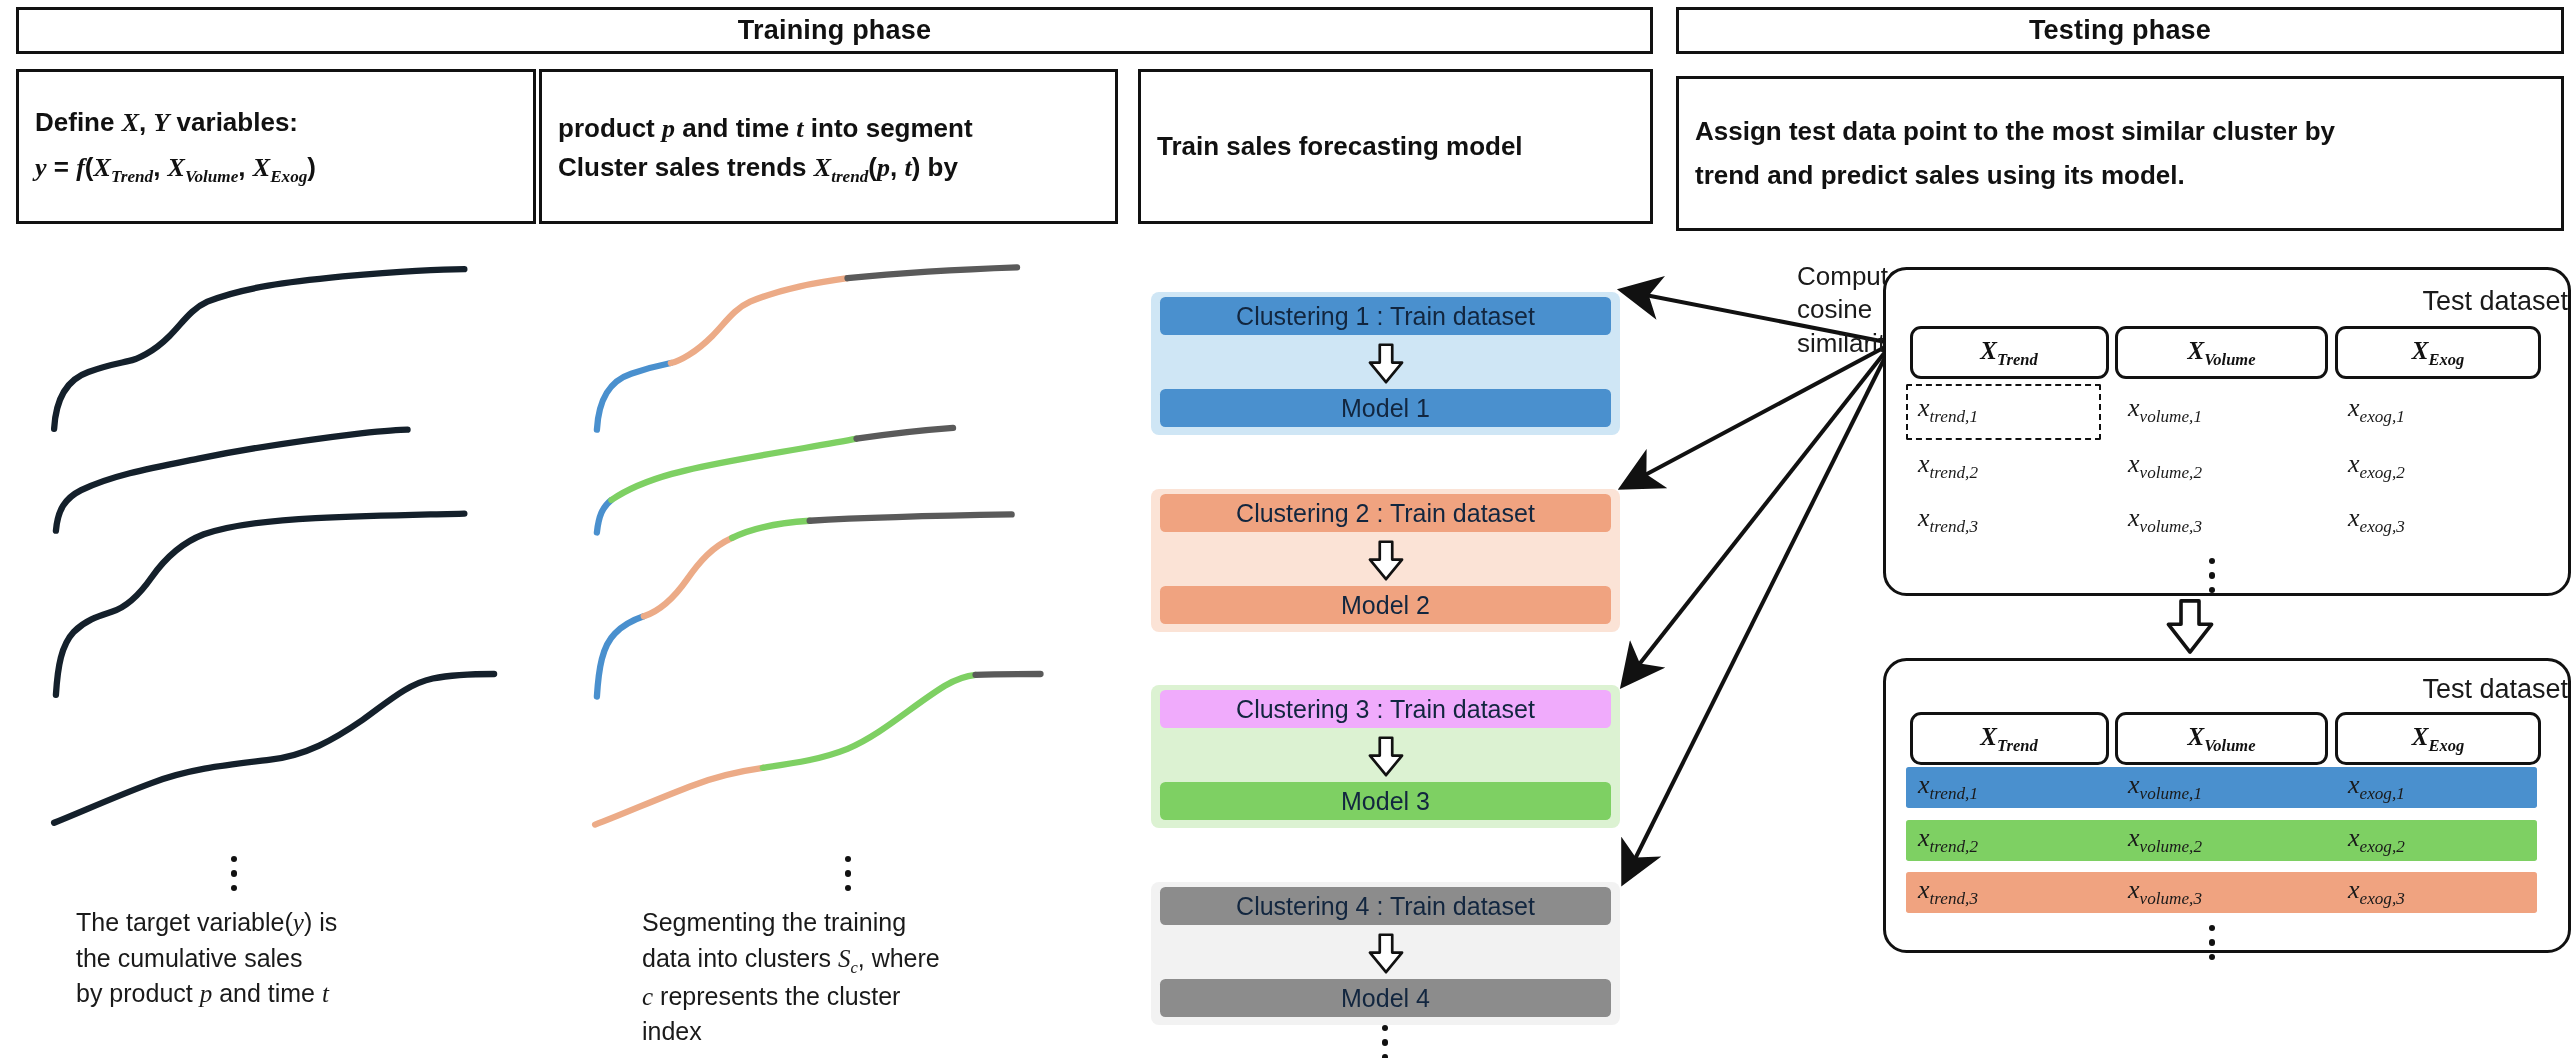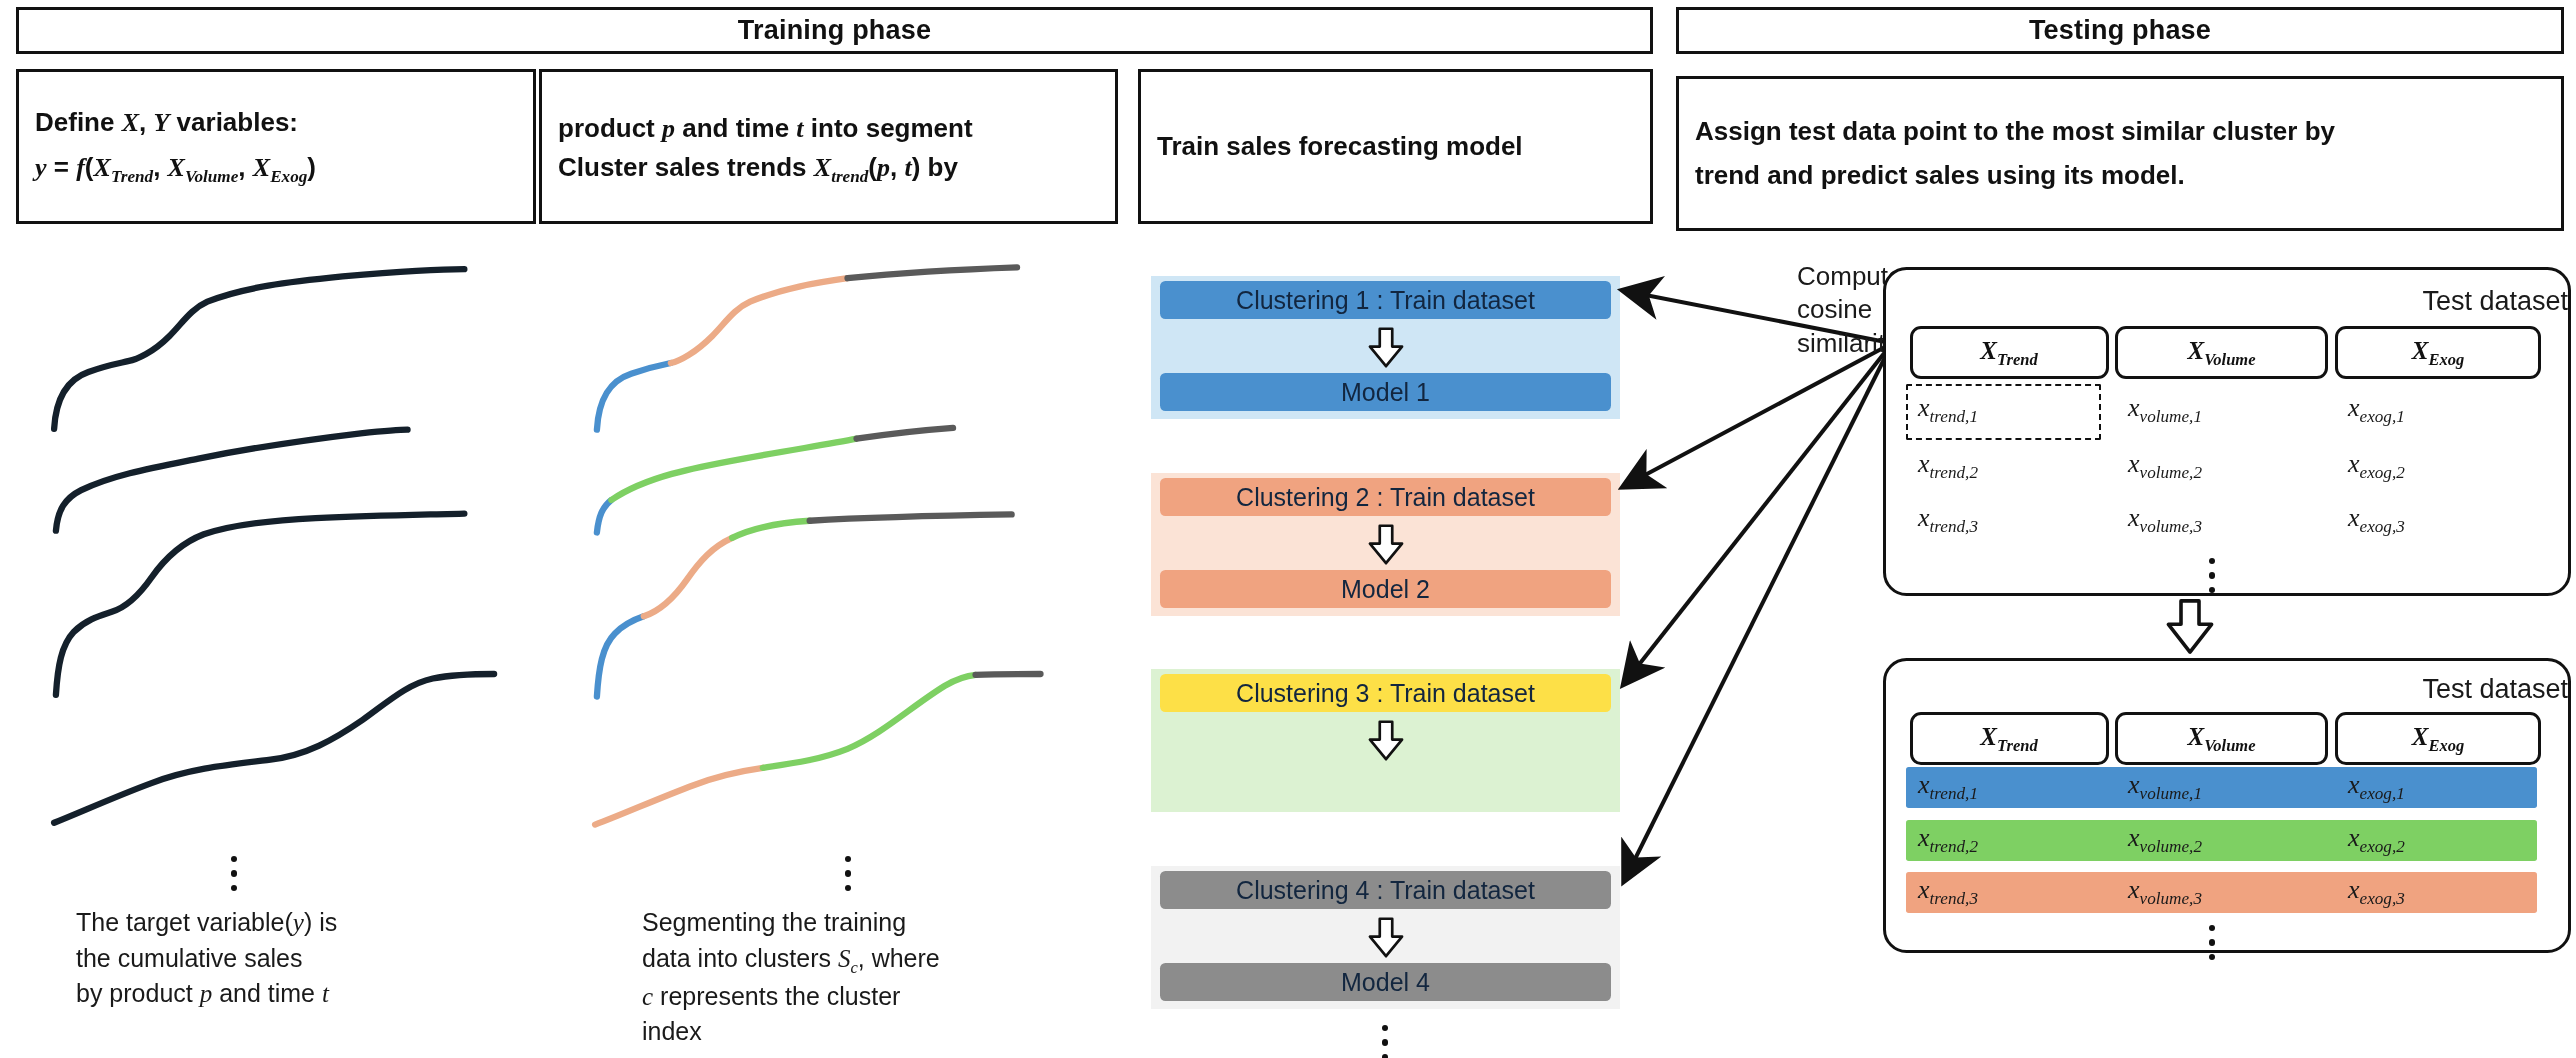--- a/index.html
+++ b/index.html
@@ -28,21 +28,21 @@
   
   .caption{position:absolute;font-size:25px;line-height:1.42;color:#1a1a1a;}
 
   
   .vdots{position:absolute;font-size:36px;line-height:.5;letter-spacing:0;
          color:#111;text-align:center;font-weight:bold;}
   .vdots span{display:block;width:6.3px;height:6.3px;border-radius:50%;
               background:#111;margin:8px auto;}
 
   
-  .cgroup{position:absolute;border-radius:0;}
+  .cgroup{position:absolute;border-radius:8px;margin-top:16px;}
   .cbar{position:absolute;left:9px;right:9px;height:38px;border-radius:5.4px;
         display:flex;align-items:center;justify-content:center;
         font-size:25px;color:#12263f;}
   .cbar.model{font-size:25px;}
 
   
   .dnarrow{position:absolute;}
 
   
   .card{position:absolute;border:3.6px solid #111;border-radius:23.5px;background:#fff;}
@@ -177,27 +177,30 @@
     <svg width="40" height="41" viewBox="0 0 44 46">
       <polygon points="15,2 29,2 29,22 40,22 22,44 4,22 15,22" fill="#fff" stroke="#111" stroke-width="3" stroke-linejoin="round"></polygon>
     </svg>
   </div>
   <div class="cbar model" style="top:97px;background:#f0a380;">
     <span>Model 2</span>
   </div>
 </div>
 
 <div class="cgroup" style="left:1151px;top:669px;width:469px;height:143px;background:#dcf2d2;">
-  <div class="cbar" style="top:5.4px;background:#fde047;">
+  <div class="cbar" style="top:5.4px;background:#f0abfc;">
     <span>Clustering 3 : Train dataset</span>
   </div>
   <div class="dnarrow" style="left:215px;top:51px;">
     <svg width="40" height="41" viewBox="0 0 44 46">
       <polygon points="15,2 29,2 29,22 40,22 22,44 4,22 15,22" fill="#fff" stroke="#111" stroke-width="3" stroke-linejoin="round"></polygon>
     </svg>
+  </div>
+  <div class="cbar model" style="top:97px;background:#7ed063;">
+    <span>Model 3</span>
   </div>
 </div>
 
 <div class="cgroup" style="left:1151px;top:866px;width:469px;height:143px;background:#f2f2f2;">
   <div class="cbar" style="top:5.4px;background:#8c8c8c;">
     <span>Clustering 4 : Train dataset</span>
   </div>
   <div class="dnarrow" style="left:215px;top:51px;">
     <svg width="40" height="41" viewBox="0 0 44 46">
       <polygon points="15,2 29,2 29,22 40,22 22,44 4,22 15,22" fill="#fff" stroke="#111" stroke-width="3" stroke-linejoin="round"></polygon>

